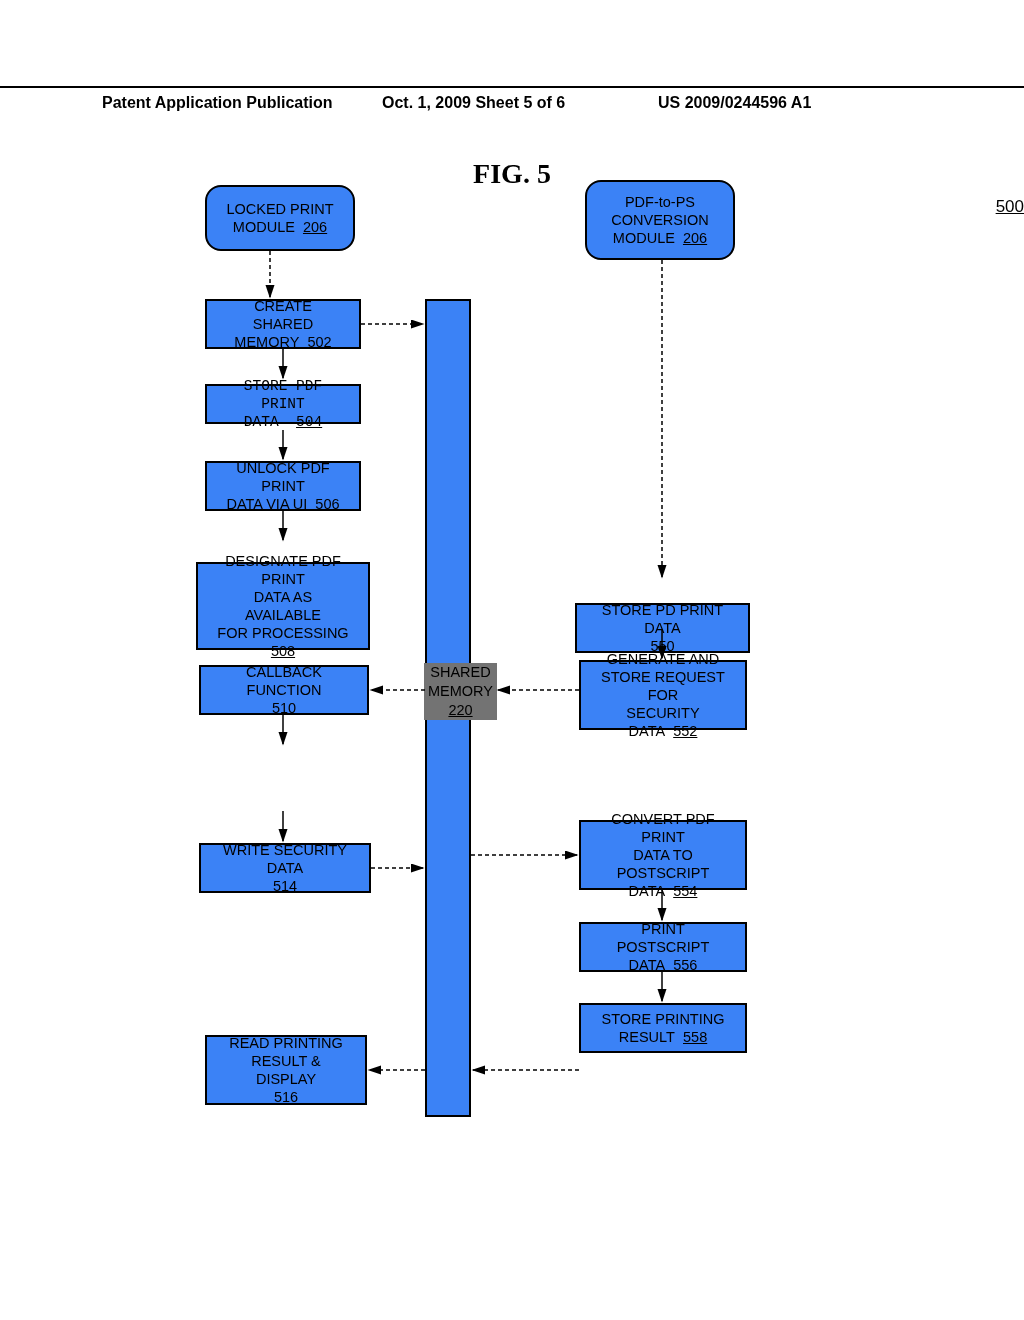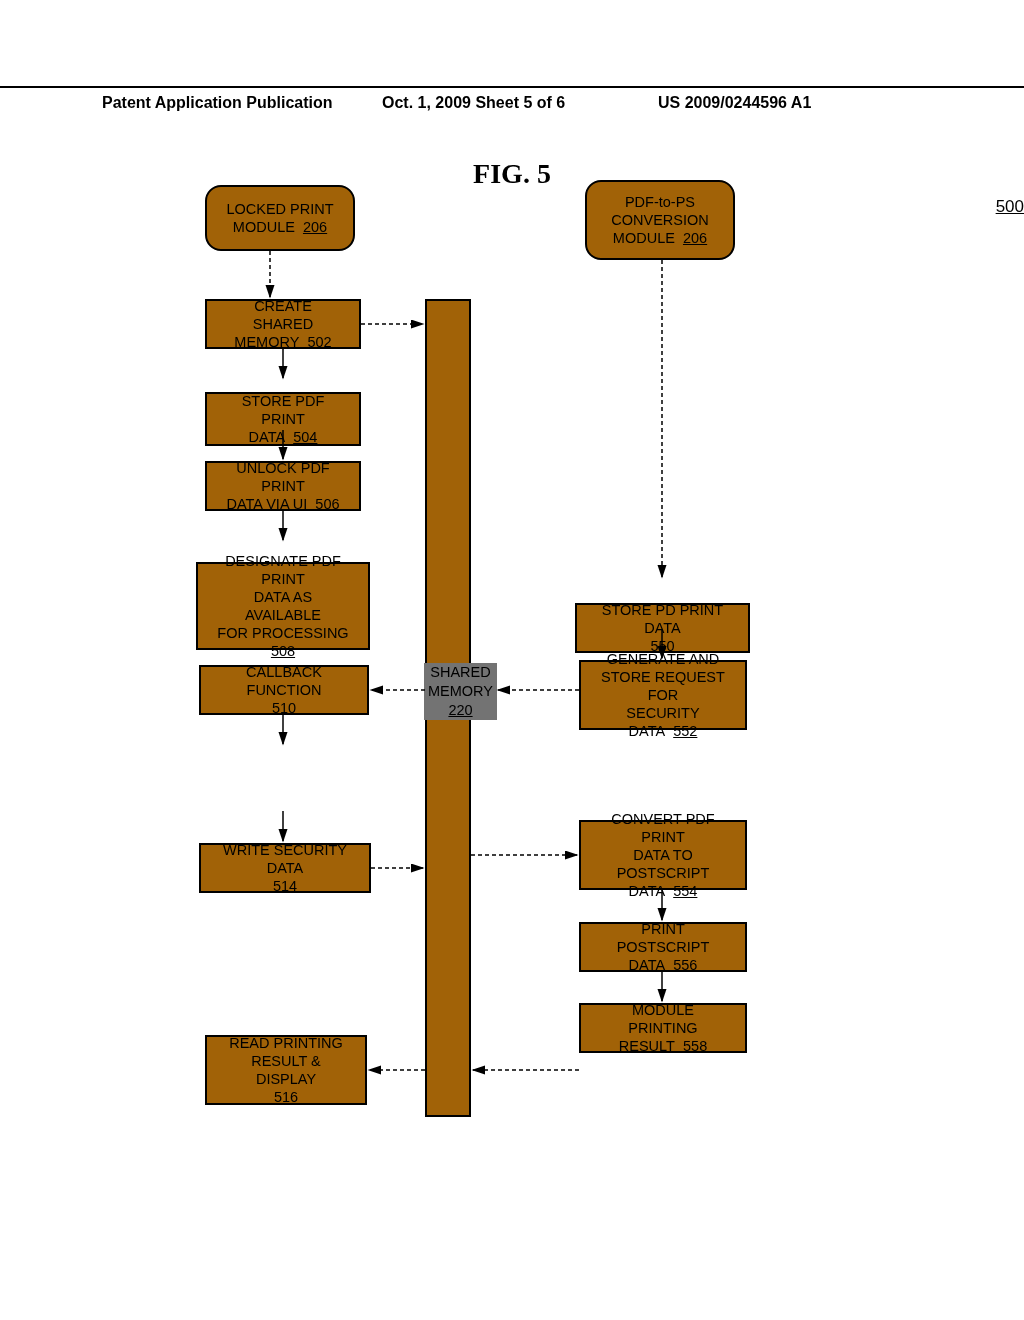--- a/index.html
+++ b/index.html
@@ -45,21 +45,21 @@
   .diagram {
     position: absolute;
     top: 180px;
     left: 190px;
     width: 580px;
     height: 1000px;
   }
   .box, .rbox {
     position: absolute;
     border: 2px solid #000;
-    background: #a16207;
+    background: #3b82f6;
     text-align: center;
     font-size: 14.5px;
     line-height: 1.25;
     display: flex;
     flex-direction: column;
     align-items: center;
     justify-content: center;
     padding: 4px 18px;
   }
   .rbox { border-radius: 16px; }
@@ -100,21 +100,21 @@
     <div><span>SHARED</span></div>
     <div><span>MEMORY</span></div>
     <div><span class="num">220</span></div>
   </div>
 
   <div class="box" style="left:15px; top:119px; width:156px; height:50px;">
     <div><span>CREATE SHARED</span></div>
     <div><span>MEMORY</span>&nbsp;&nbsp;<span class="num">502</span></div>
   </div>
 
-  <div class="box" style="left:15px; top:212px; width:156px; height:54px;">
+  <div class="box" style="left:15px; top:204px; width:156px; height:40px;font-family:Liberation Mono, monospace;">
     <div><span>STORE PDF PRINT</span></div>
     <div><span>DATA</span>&nbsp;&nbsp;<span class="num">504</span></div>
   </div>
 
   <div class="box" style="left:15px; top:281px; width:156px; height:50px;">
     <div><span>UNLOCK PDF PRINT</span></div>
     <div><span>DATA VIA UI</span>&nbsp;&nbsp;<span class="num">506</span></div>
   </div>
 
   <div class="box" style="left:6px; top:382px; width:174px; height:88px;">
@@ -157,21 +157,21 @@
     <div><span>DATA TO POSTSCRIPT</span></div>
     <div><span>DATA</span>&nbsp;&nbsp;<span class="num">554</span></div>
   </div>
 
   <div class="box" style="left:389px; top:742px; width:168px; height:50px;">
     <div><span>PRINT POSTSCRIPT</span></div>
     <div><span>DATA</span>&nbsp;&nbsp;<span class="num">556</span></div>
   </div>
 
   <div class="box" style="left:389px; top:823px; width:168px; height:50px;">
-    <div><span>MODULE PRINTING</span></div>
+    <div><span>STORE PRINTING</span></div>
     <div><span>RESULT</span>&nbsp;&nbsp;<span class="num">558</span></div>
   </div>
 
   <svg class="conn" style="left:0; top:0;" width="580" height="1000">
     <defs>
       <marker id="ah" markerWidth="10" markerHeight="10" refX="8" refY="3" orient="auto">
         <path d="M0,0 L9,3 L0,6 Z" fill="#000"></path>
       </marker>
     </defs>
 

